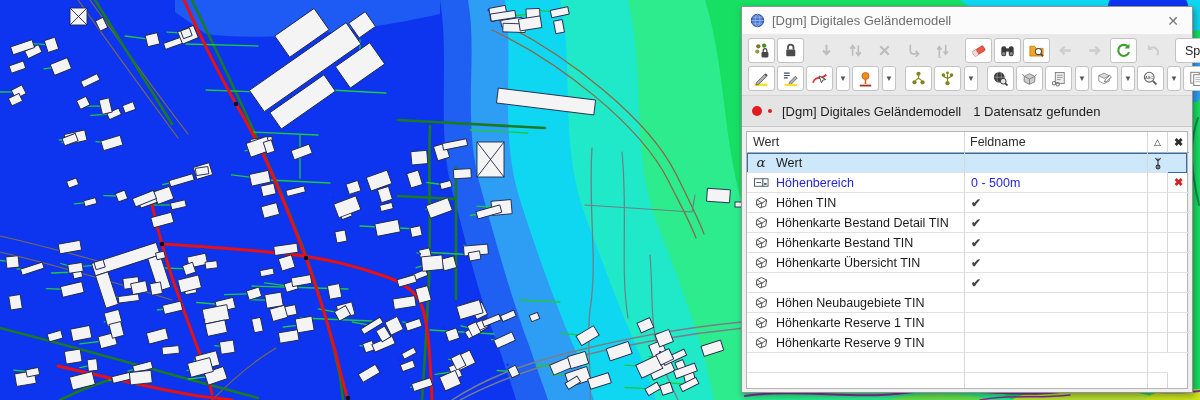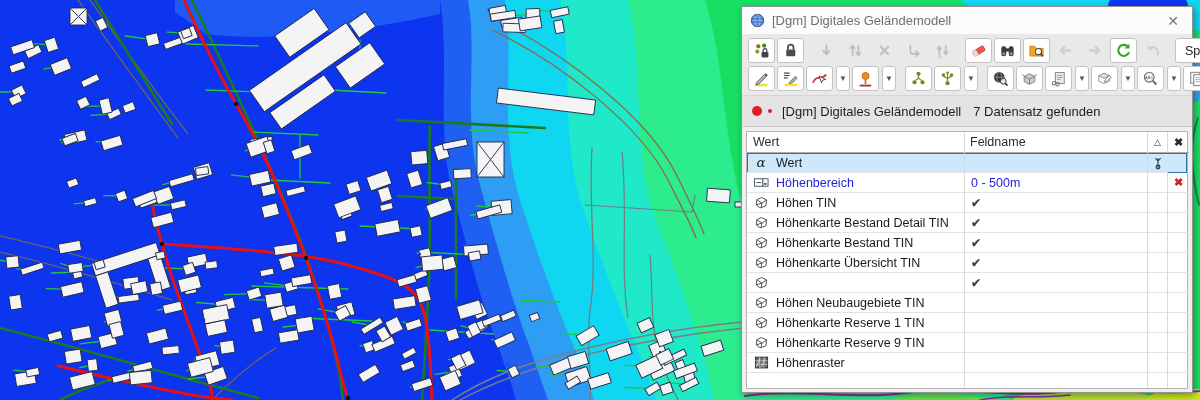--- a/index.html
+++ b/index.html
@@ -657,21 +657,21 @@
               </svg>
             </button>
           </div>
         </div>
       </div>
 
     <div id="statusbar">
       <span class="dot-big"></span>
       <span class="dot-small"></span>
       <span>[Dgm] Digitales Geländemodell</span>
-      <span id="status-result">7 Datensatz gefunden</span>
+      <span id="status-result">1 Datensatz gefunden</span>
     </div>
 
     <div id="table-wrap">
       <div class="trow head">
         <div class="tcell c-val">Wert</div>
         <div class="tcell c-name">Feldname</div>
         <div class="tcell c-center tri">△</div>
         <div class="tcell c-center redx">✖</div>
       </div>
       <div id="rows">
@@ -823,30 +823,20 @@
                   <path d="M3 4.5l5.5 3.6 5-3.3M8.5 8.1l-1 5.1M8.5 8.1L2.5 10" stroke="#4c4c4c" fill="none"></path>
                 </svg>
               </span>
               <span>Höhenkarte Reserve 9 TIN</span>
             </div>
             <div class="tcell c-val"></div>
             <div class="tcell c-center"></div>
             <div class="tcell c-center"></div>
           </div>
           <div class="trow">
-            <div class="tcell c-name">
-              <span class="ic">
-                <svg width="15" height="15" viewBox="0 0 16 15">
-                  <rect x="1.5" y="1.8" width="13" height="11.5" fill="#6a6a6a" stroke="#2e2e2e"></rect>
-                  <path d="M1.5 5.6h13M1.5 9.4h13M6 1.8v11.5M10.5 1.8v11.5" stroke="#cfcfcf" stroke-width=".8"></path>
-                  <path d="M2.4 12.4l3.8-9M7.4 13l4.6-9.6" stroke="#efefef" stroke-width=".8"></path>
-                </svg>
-              </span>
-              <span>Höhenraster</span>
-            </div>
             <div class="tcell c-val"></div>
             <div class="tcell c-center"></div>
             <div class="tcell c-center"></div>
           </div>
         </div>
       <div class="trow empty-row">
         <div class="tcell"></div>
           <div class="tcell"></div>
           <div class="tcell"></div>
           <div class="tcell"></div>

